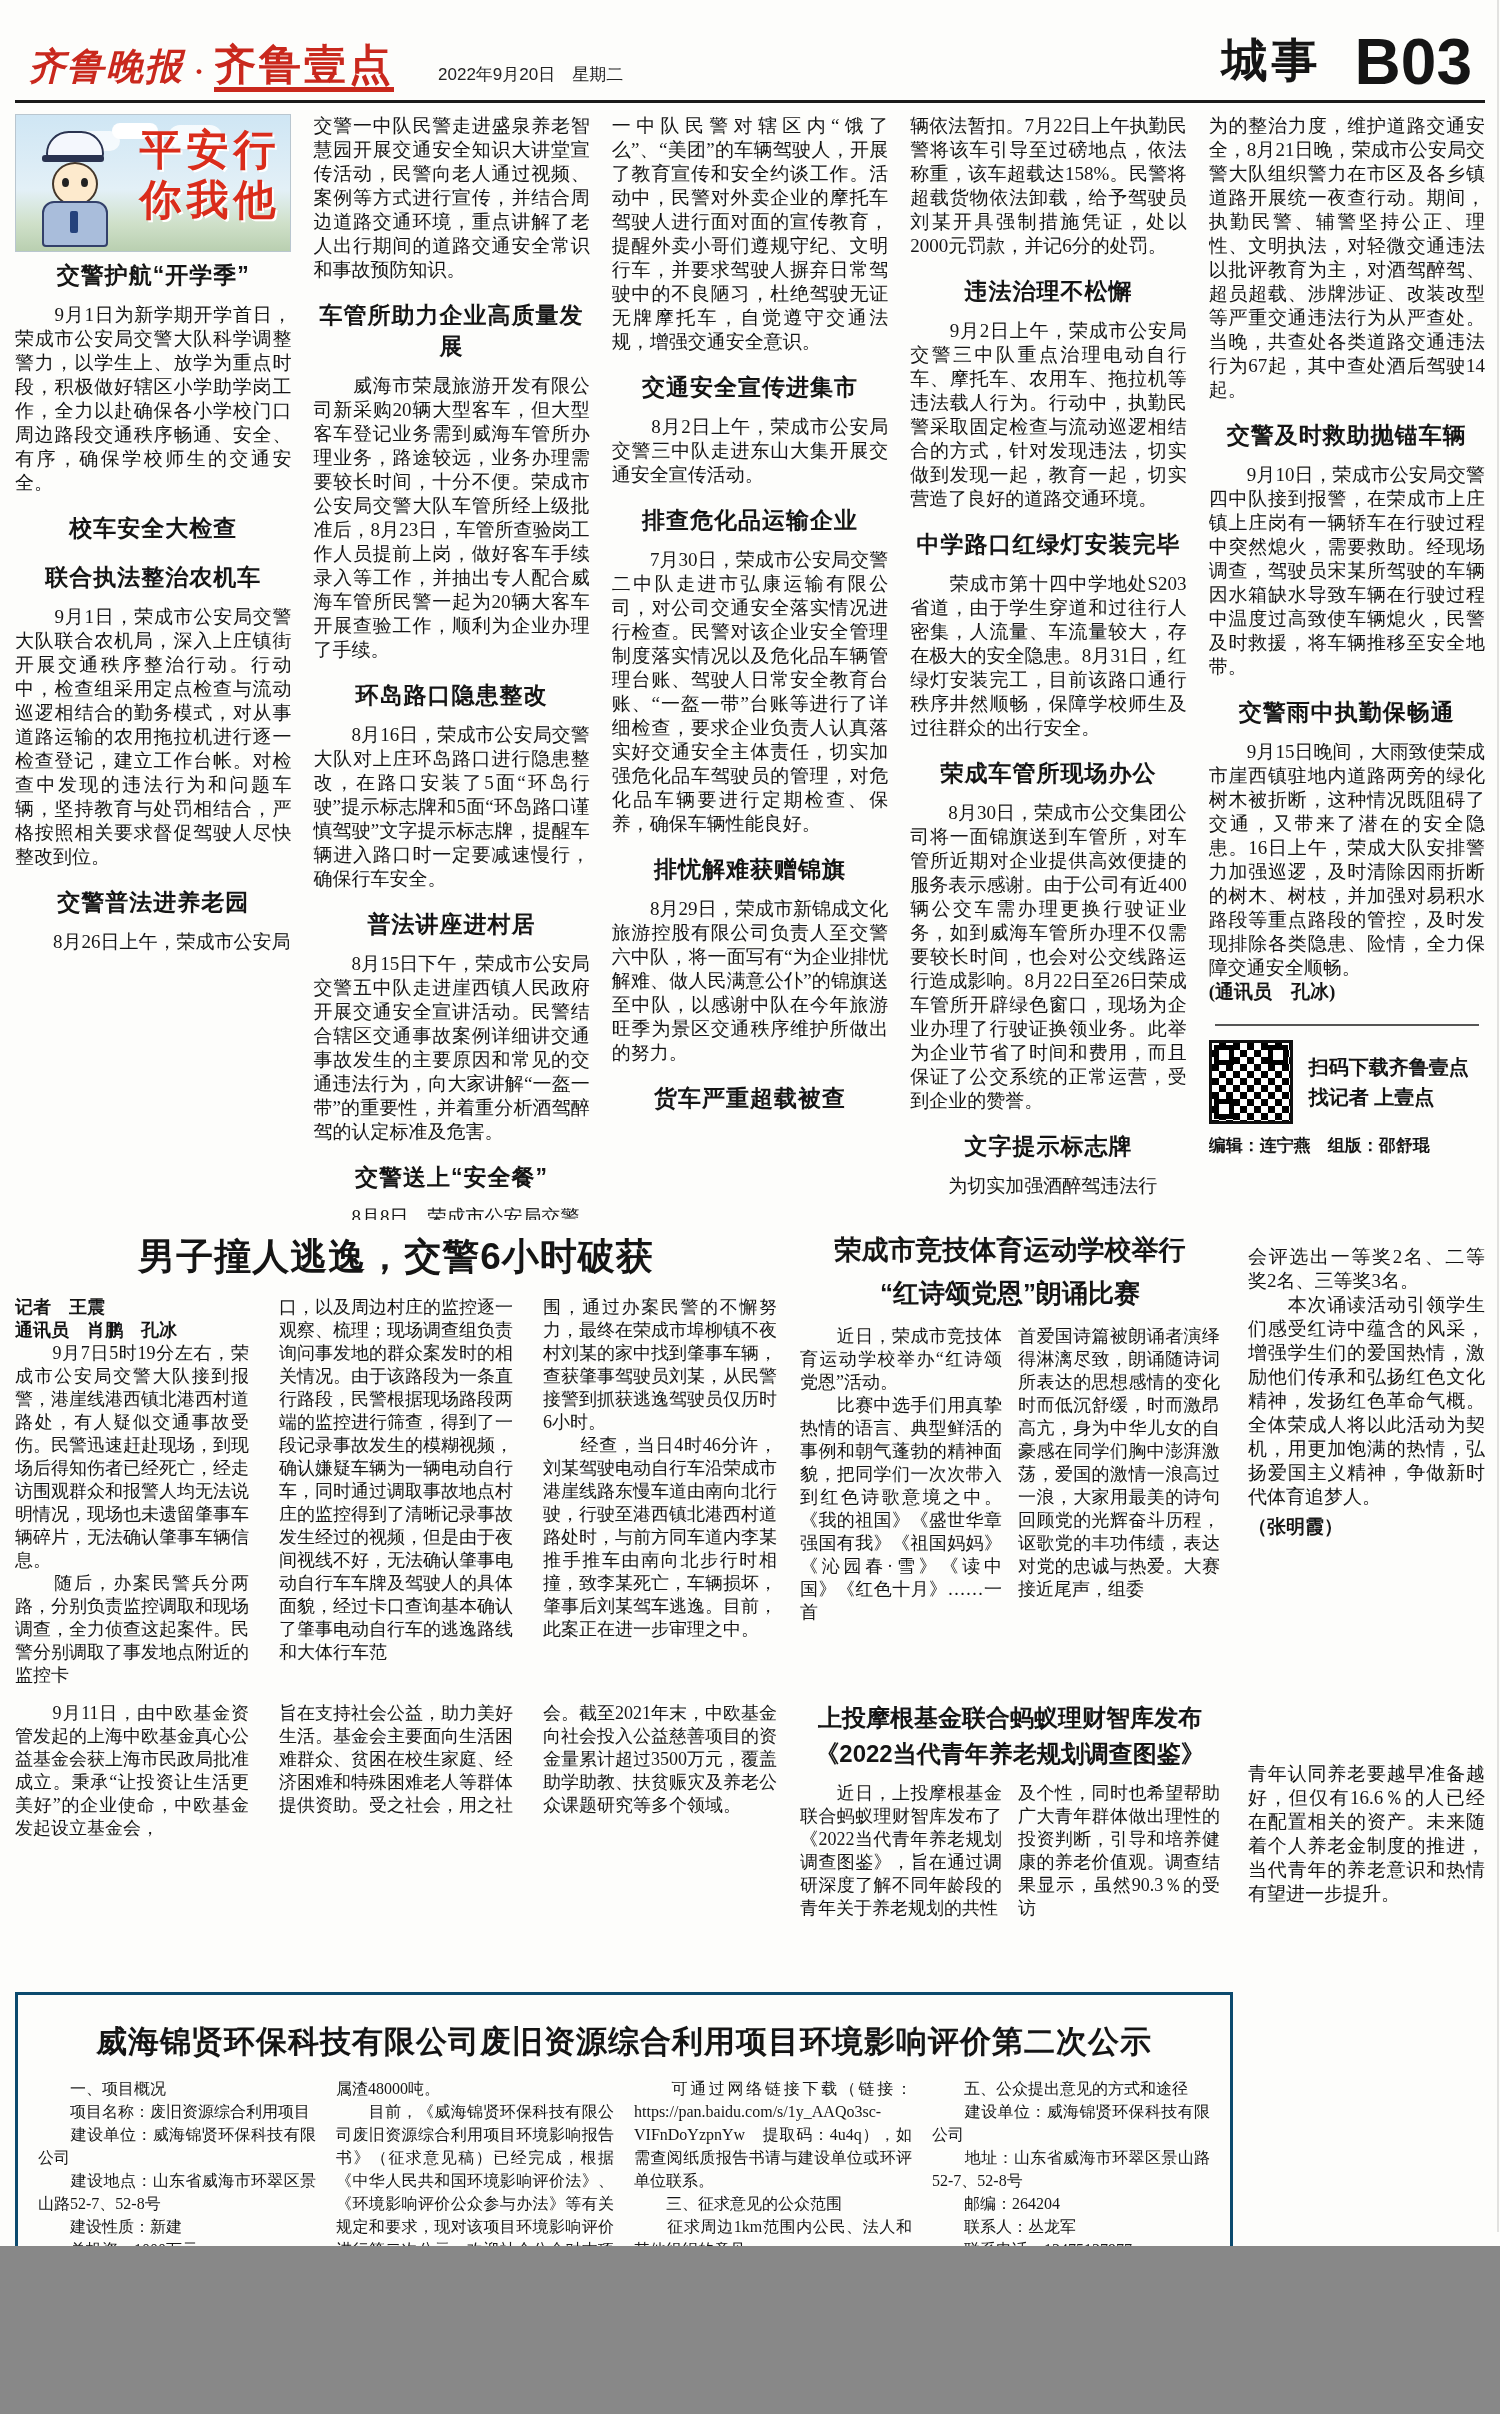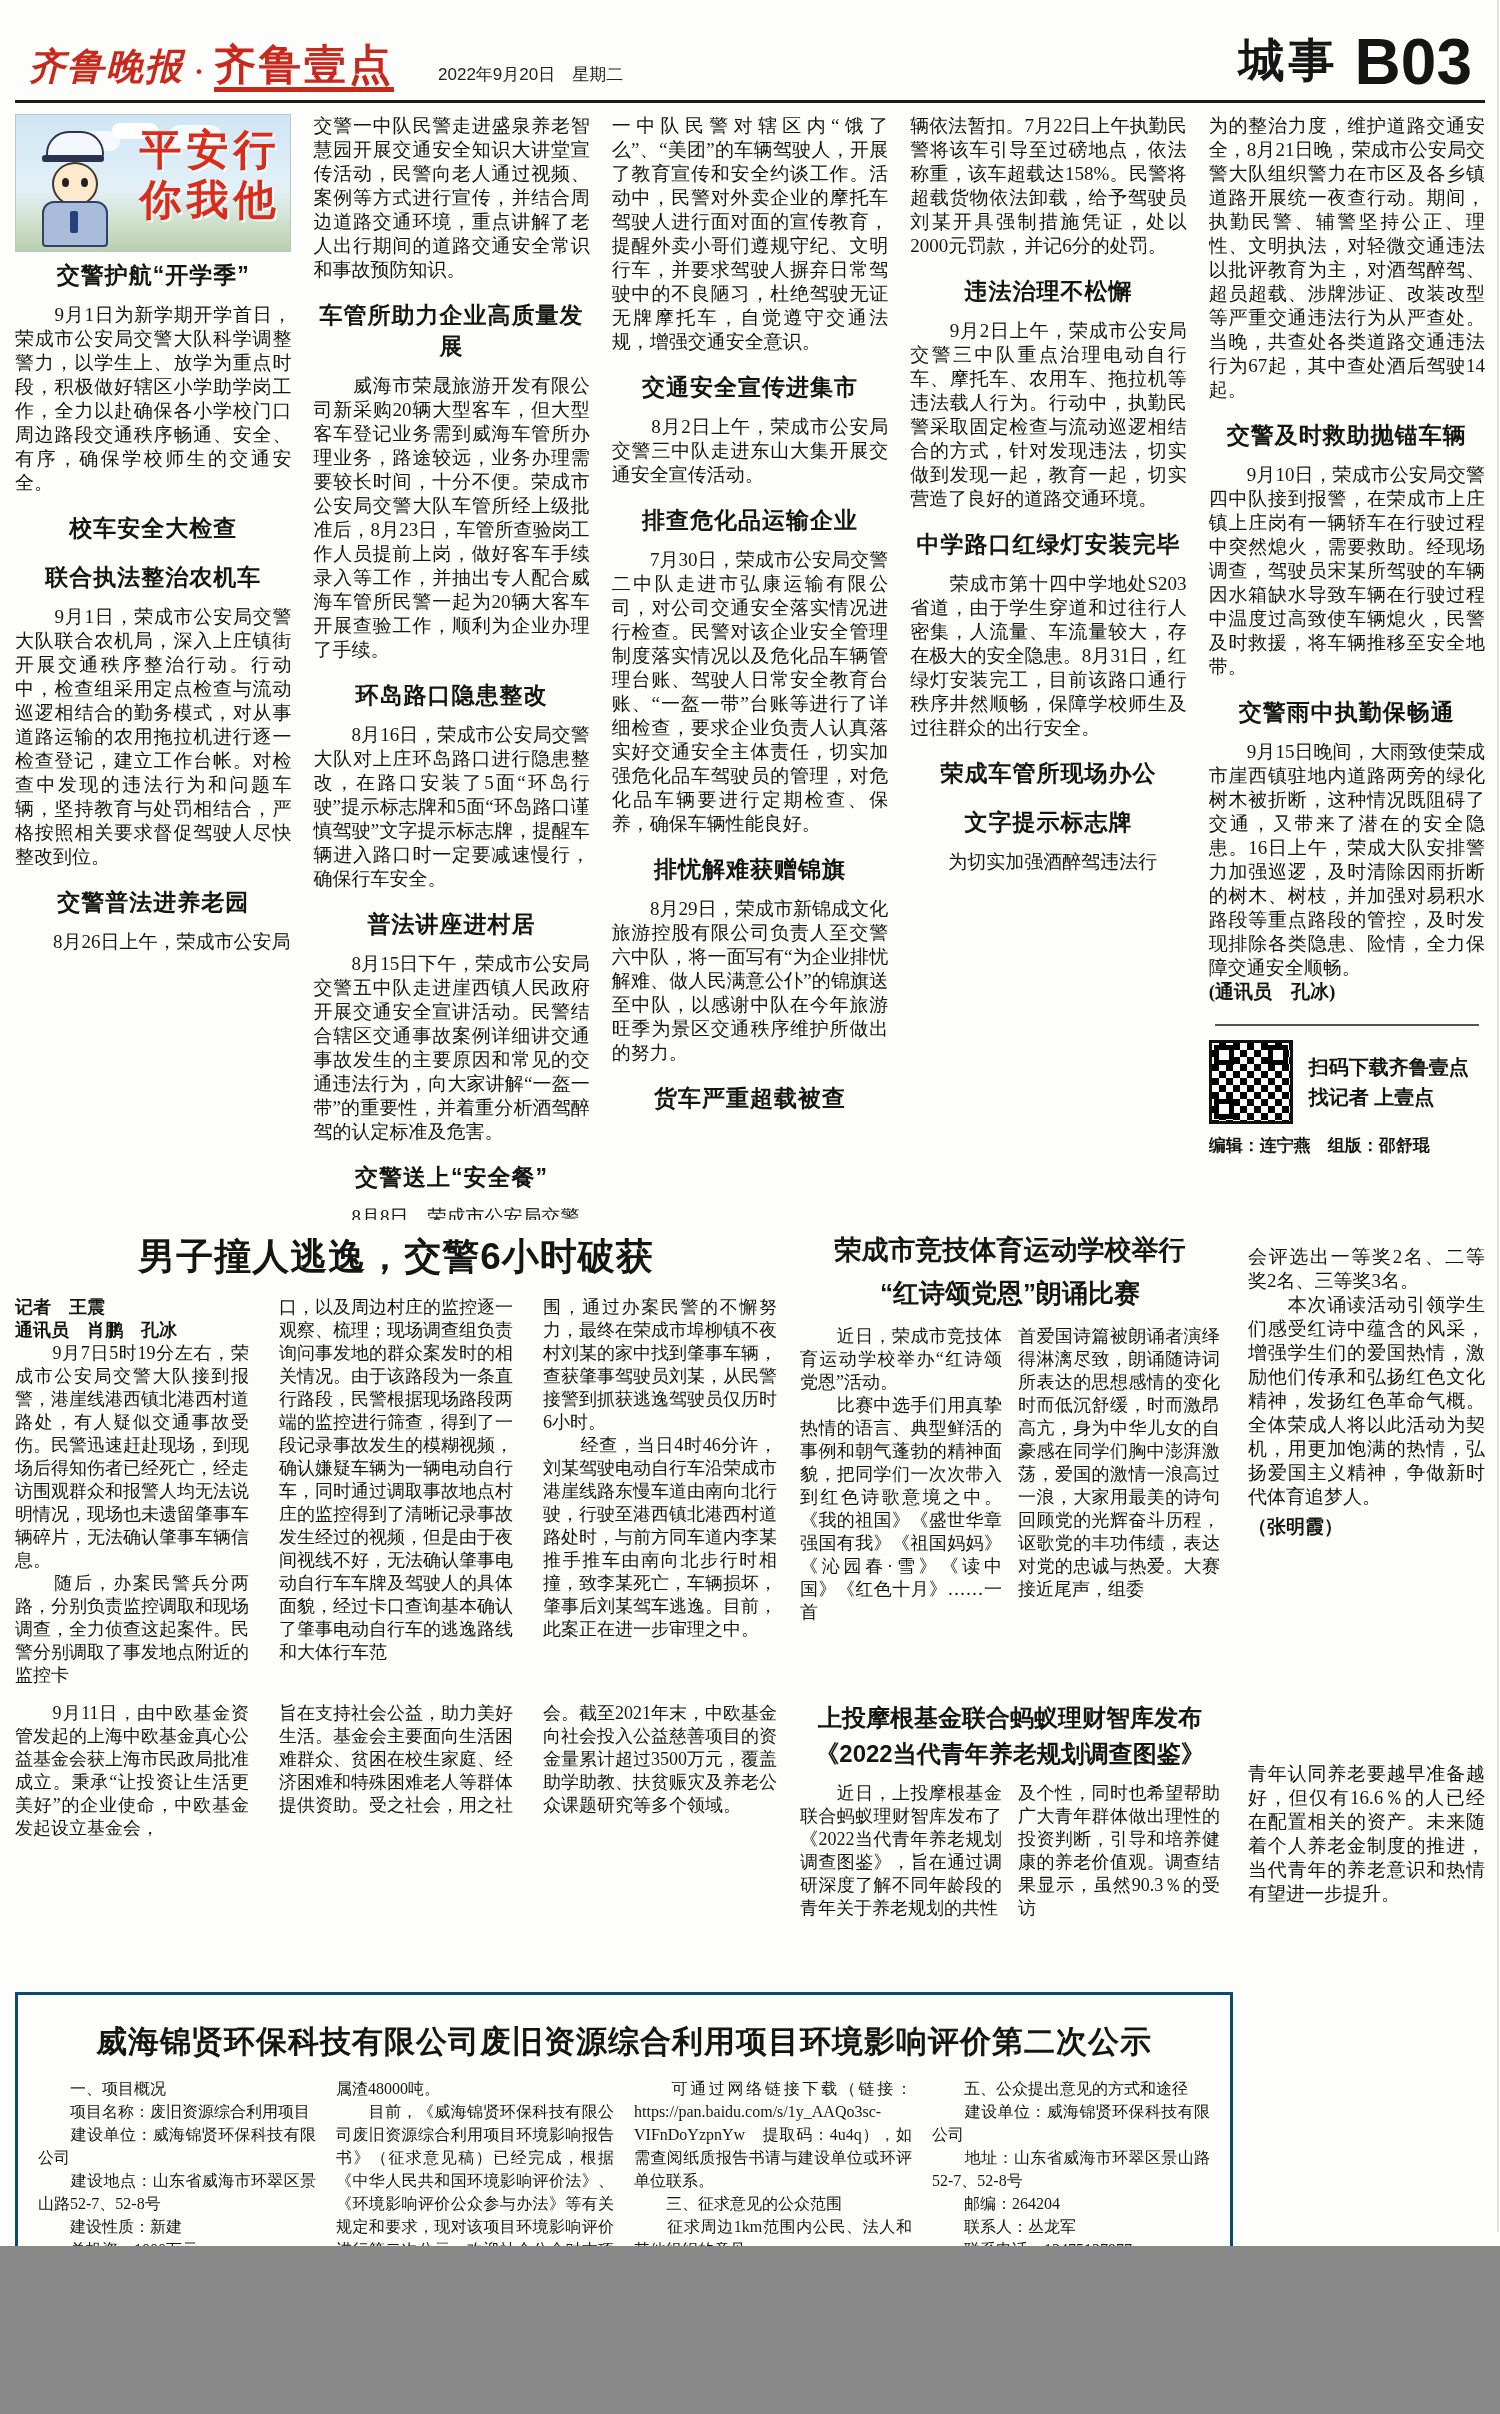--- a/index.html
+++ b/index.html
@@ -8,21 +8,21 @@
   
   .masthead{position:absolute;top:16px;left:28px;right:28px;height:76px;
             display:flex;justify-content:space-between;align-items:flex-end;}
   .brand{display:flex;align-items:flex-end;gap:10px;}
   .brand-script{font-size:37px;font-weight:900;font-style:italic;color:#c9281d;
                 font-family:"Liberation Serif",serif;letter-spacing:2px;}
   .brand-dot{font-size:30px;color:#c9281d;font-weight:900;padding-bottom:4px;}
   .brand-bold{font-size:42px;font-weight:900;color:#c9281d;font-family:"Liberation Sans",sans-serif;
               letter-spacing:3px;border-bottom:5px solid #c9281d;line-height:1.05;}
   .dateline{font-size:17px;color:#222;margin-left:34px;padding-bottom:6px;font-family:"Liberation Sans",sans-serif;}
-  .section-block{display:flex;align-items:flex-end;gap:16px;}
+  .section-block{display:flex;align-items:flex-end;gap:33px;}
   .section-name{font-size:46px;font-weight:900;font-family:"Liberation Sans",sans-serif;letter-spacing:4px;}
   .page-no{font-size:64px;font-weight:900;font-family:"Liberation Sans",sans-serif;line-height:.9;}
   .rule{position:absolute;top:100px;left:15px;right:15px;height:3px;background:#1a1a1a;}
   
   .briefs{position:absolute;top:114px;left:15px;right:15px;height:1106px;display:flex;gap:22px;}
   .bcol{flex:1 1 0;overflow:hidden;}
   .bcol h3{font-family:"Liberation Sans",sans-serif;font-size:23px;font-weight:700;
            text-align:center;margin:18px 0 12px;letter-spacing:1px;}
   .bcol p{font-size:19px;line-height:24px;text-align:justify;margin:0;white-space:pre-line;}
   .sig{text-align:right;font-weight:700;}
@@ -151,20 +151,21 @@
       <h3>货车严重超载被查</h3>
     </div>
 
     <div class="bcol">
       <p>辆依法暂扣。7月22日上午执勤民警将该车引导至过磅地点，依法称重，该车超载达158%。民警将超载货物依法卸载，给予驾驶员刘某开具强制措施凭证，处以2000元罚款，并记6分的处罚。</p>
       <h3>违法治理不松懈</h3>
       <p>　　9月2日上午，荣成市公安局交警三中队重点治理电动自行车、摩托车、农用车、拖拉机等违法载人行为。行动中，执勤民警采取固定检查与流动巡逻相结合的方式，针对发现违法，切实做到发现一起，教育一起，切实营造了良好的道路交通环境。</p>
       <h3>中学路口红绿灯安装完毕</h3>
       <p>　　荣成市第十四中学地处S203省道，由于学生穿道和过往行人密集，人流量、车流量较大，存在极大的安全隐患。8月31日，红绿灯安装完工，目前该路口通行秩序井然顺畅，保障学校师生及过往群众的出行安全。</p>
       <h3>荣成车管所现场办公</h3>
+      <p>　　8月30日，荣成市公交集团公司将一面锦旗送到车管所，对车管所近期对企业提供高效便捷的服务表示感谢。由于公司有近400辆公交车需办理更换行驶证业务，如到威海车管所办理不仅需要较长时间，也会对公交线路运行造成影响。8月22日至26日荣成车管所开辟绿色窗口，现场为企业办理了行驶证换领业务。此举为企业节省了时间和费用，而且保证了公交系统的正常运营，受到企业的赞誉。</p>
       <h3>文字提示标志牌</h3>
       <p>　　为切实加强酒醉驾违法行</p>
     </div>
 
     <div class="bcol">
       <p>为的整治力度，维护道路交通安全，8月21日晚，荣成市公安局交警大队组织警力在市区及各乡镇道路开展统一夜查行动。期间，执勤民警、辅警坚持公正、理性、文明执法，对轻微交通违法以批评教育为主，对酒驾醉驾、超员超载、涉牌涉证、改装改型等严重交通违法行为从严查处。当晚，共查处各类道路交通违法行为67起，其中查处酒后驾驶14起。</p>
       <h3>交警及时救助抛锚车辆</h3>
       <p>　　9月10日，荣成市公安局交警四中队接到报警，在荣成市上庄镇上庄岗有一辆轿车在行驶过程中突然熄火，需要救助。经现场调查，驾驶员宋某所驾驶的车辆因水箱缺水导致车辆在行驶过程中温度过高致使车辆熄火，民警及时救援，将车辆推移至安全地带。</p>
       <h3>交警雨中执勤保畅通</h3>
       <p>　　9月15日晚间，大雨致使荣成市崖西镇驻地内道路两旁的绿化树木被折断，这种情况既阻碍了交通，又带来了潜在的安全隐患。16日上午，荣成大队安排警力加强巡逻，及时清除因雨折断的树木、树枝，并加强对易积水路段等重点路段的管控，及时发现排除各类隐患、险情，全力保障交通安全顺畅。</p>

